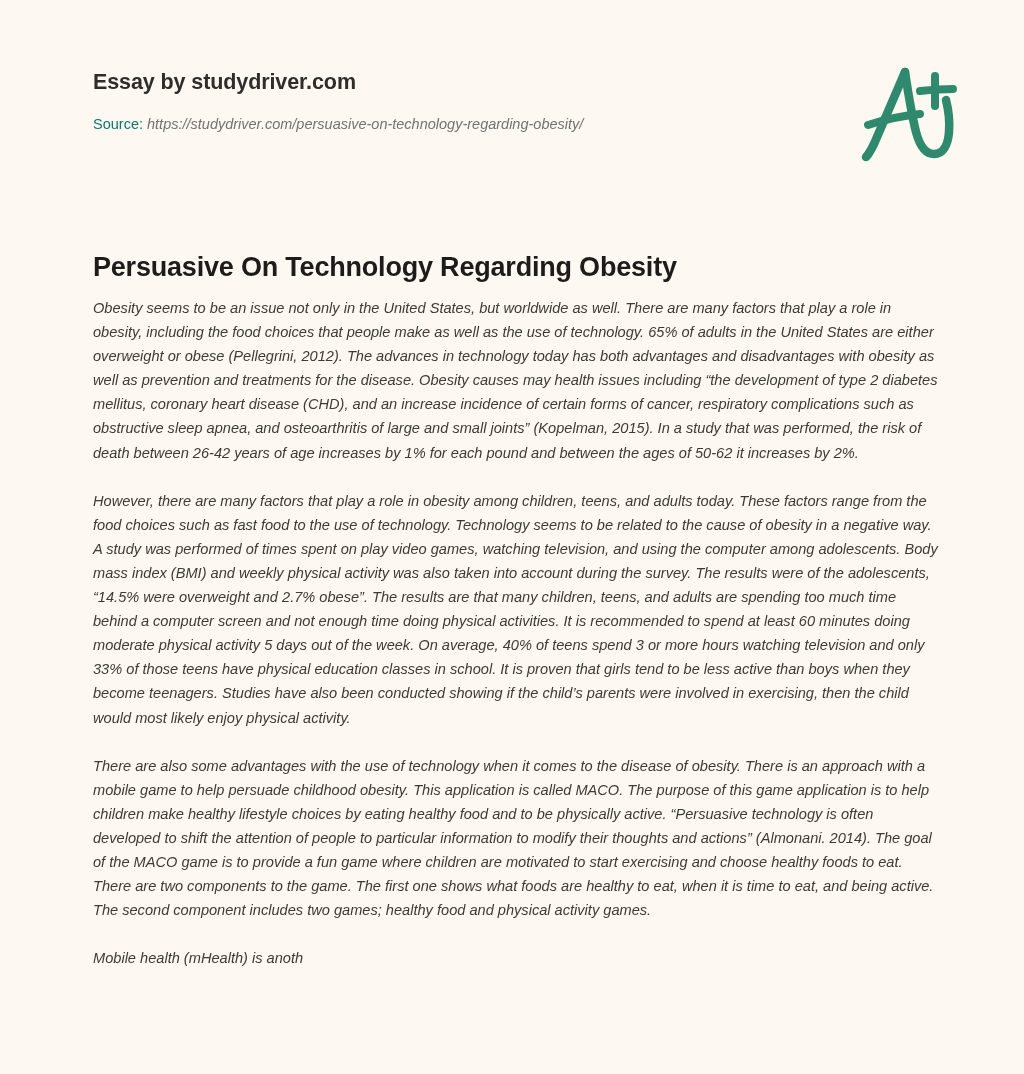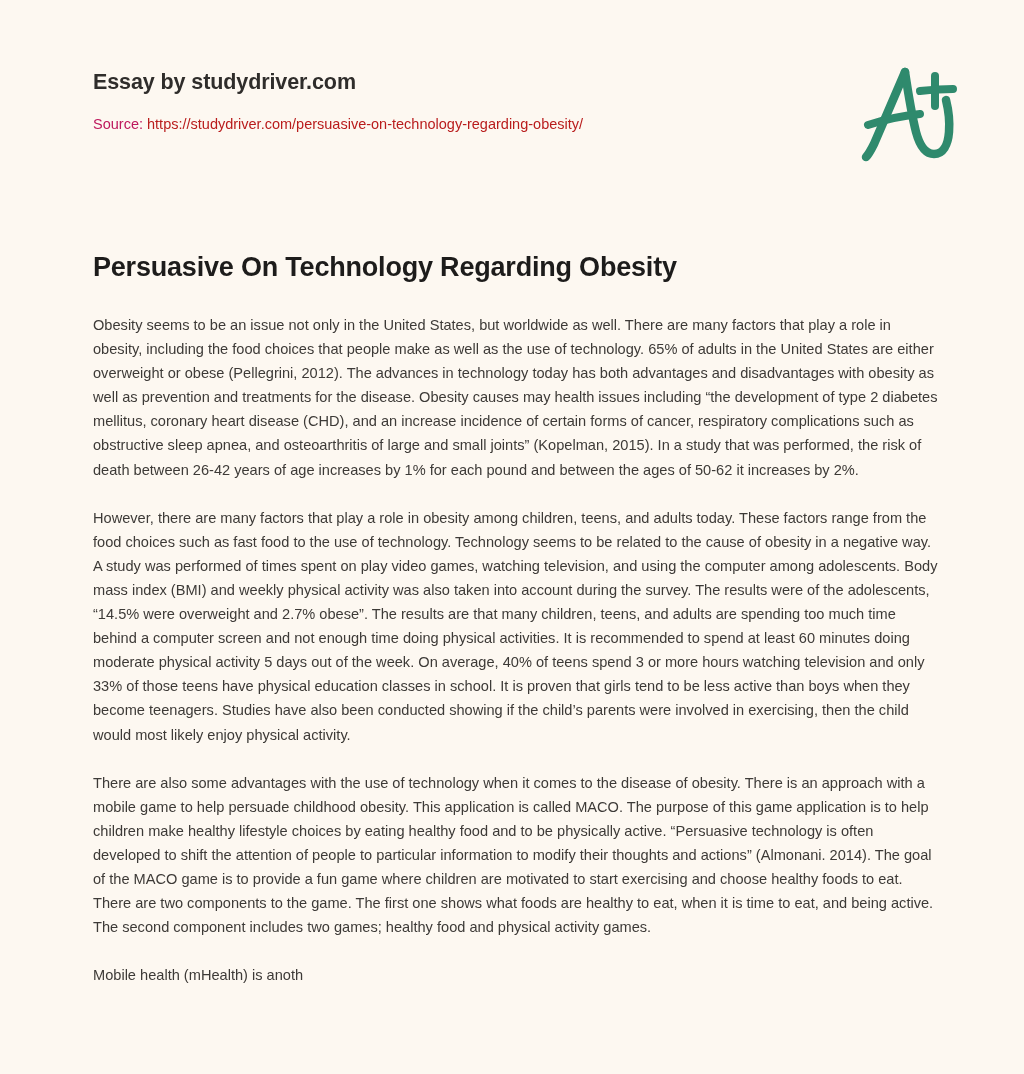--- a/index.html
+++ b/index.html
@@ -42,25 +42,26 @@
     padding-top: 10px;
   }
 
   .source-line {
     margin-top: 23px;
     font-size: 14.5px;
     line-height: 1;
     white-space: nowrap;
   }
   .source-label {
-    color: #be185d;
+    color: #0f766e;
   }
   .source-url {
-    color: #b91c1c;
+    color: #737373;
     text-decoration: none;
+    font-style: italic;
   }
 
   
   .logo {
     position: absolute;
     right: 56px;
     top: 58px;
     width: 118px;
     height: 110px;
   }
@@ -81,22 +82,23 @@
     font-weight: bold;
     color: #1d1c1b;
     letter-spacing: -0.2px;
     line-height: 1.2;
   }
 
   
   .body-copy {
     position: absolute;
     left: 93px;
-    top: 313px;
+    top: 296px;
     width: 845px;
+    font-style: italic;
   }
   .body-copy p {
     margin: 0 0 24px 0;
     font-size: 14.6px;
     line-height: 24.1px;
     color: #3d3a37;
     text-align: left;
   }
   .body-copy p:last-child {
     margin-bottom: 7px;

